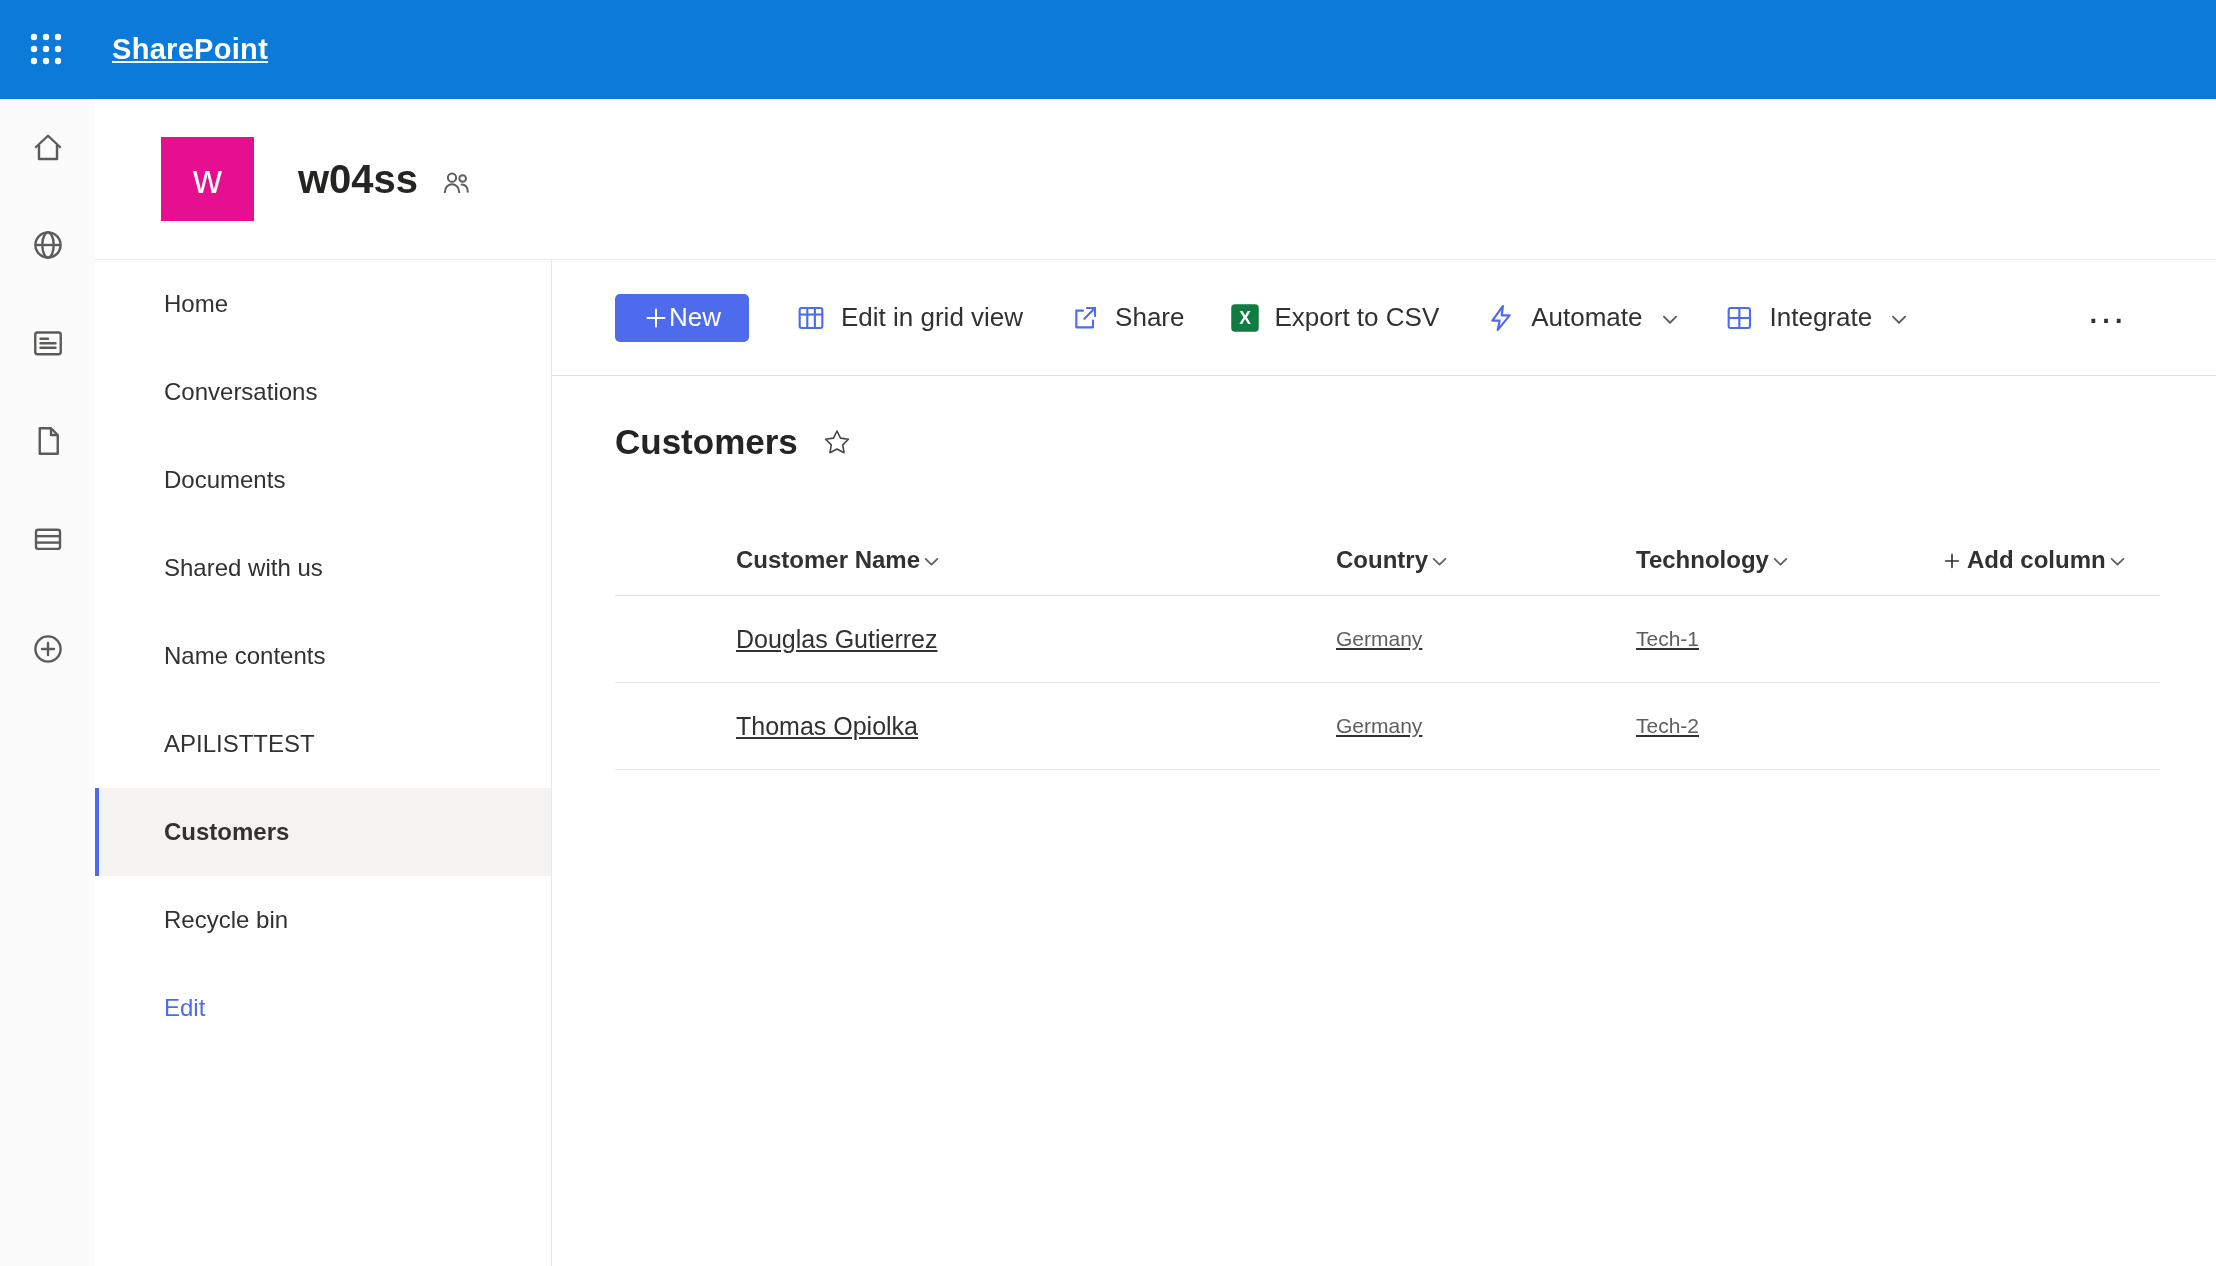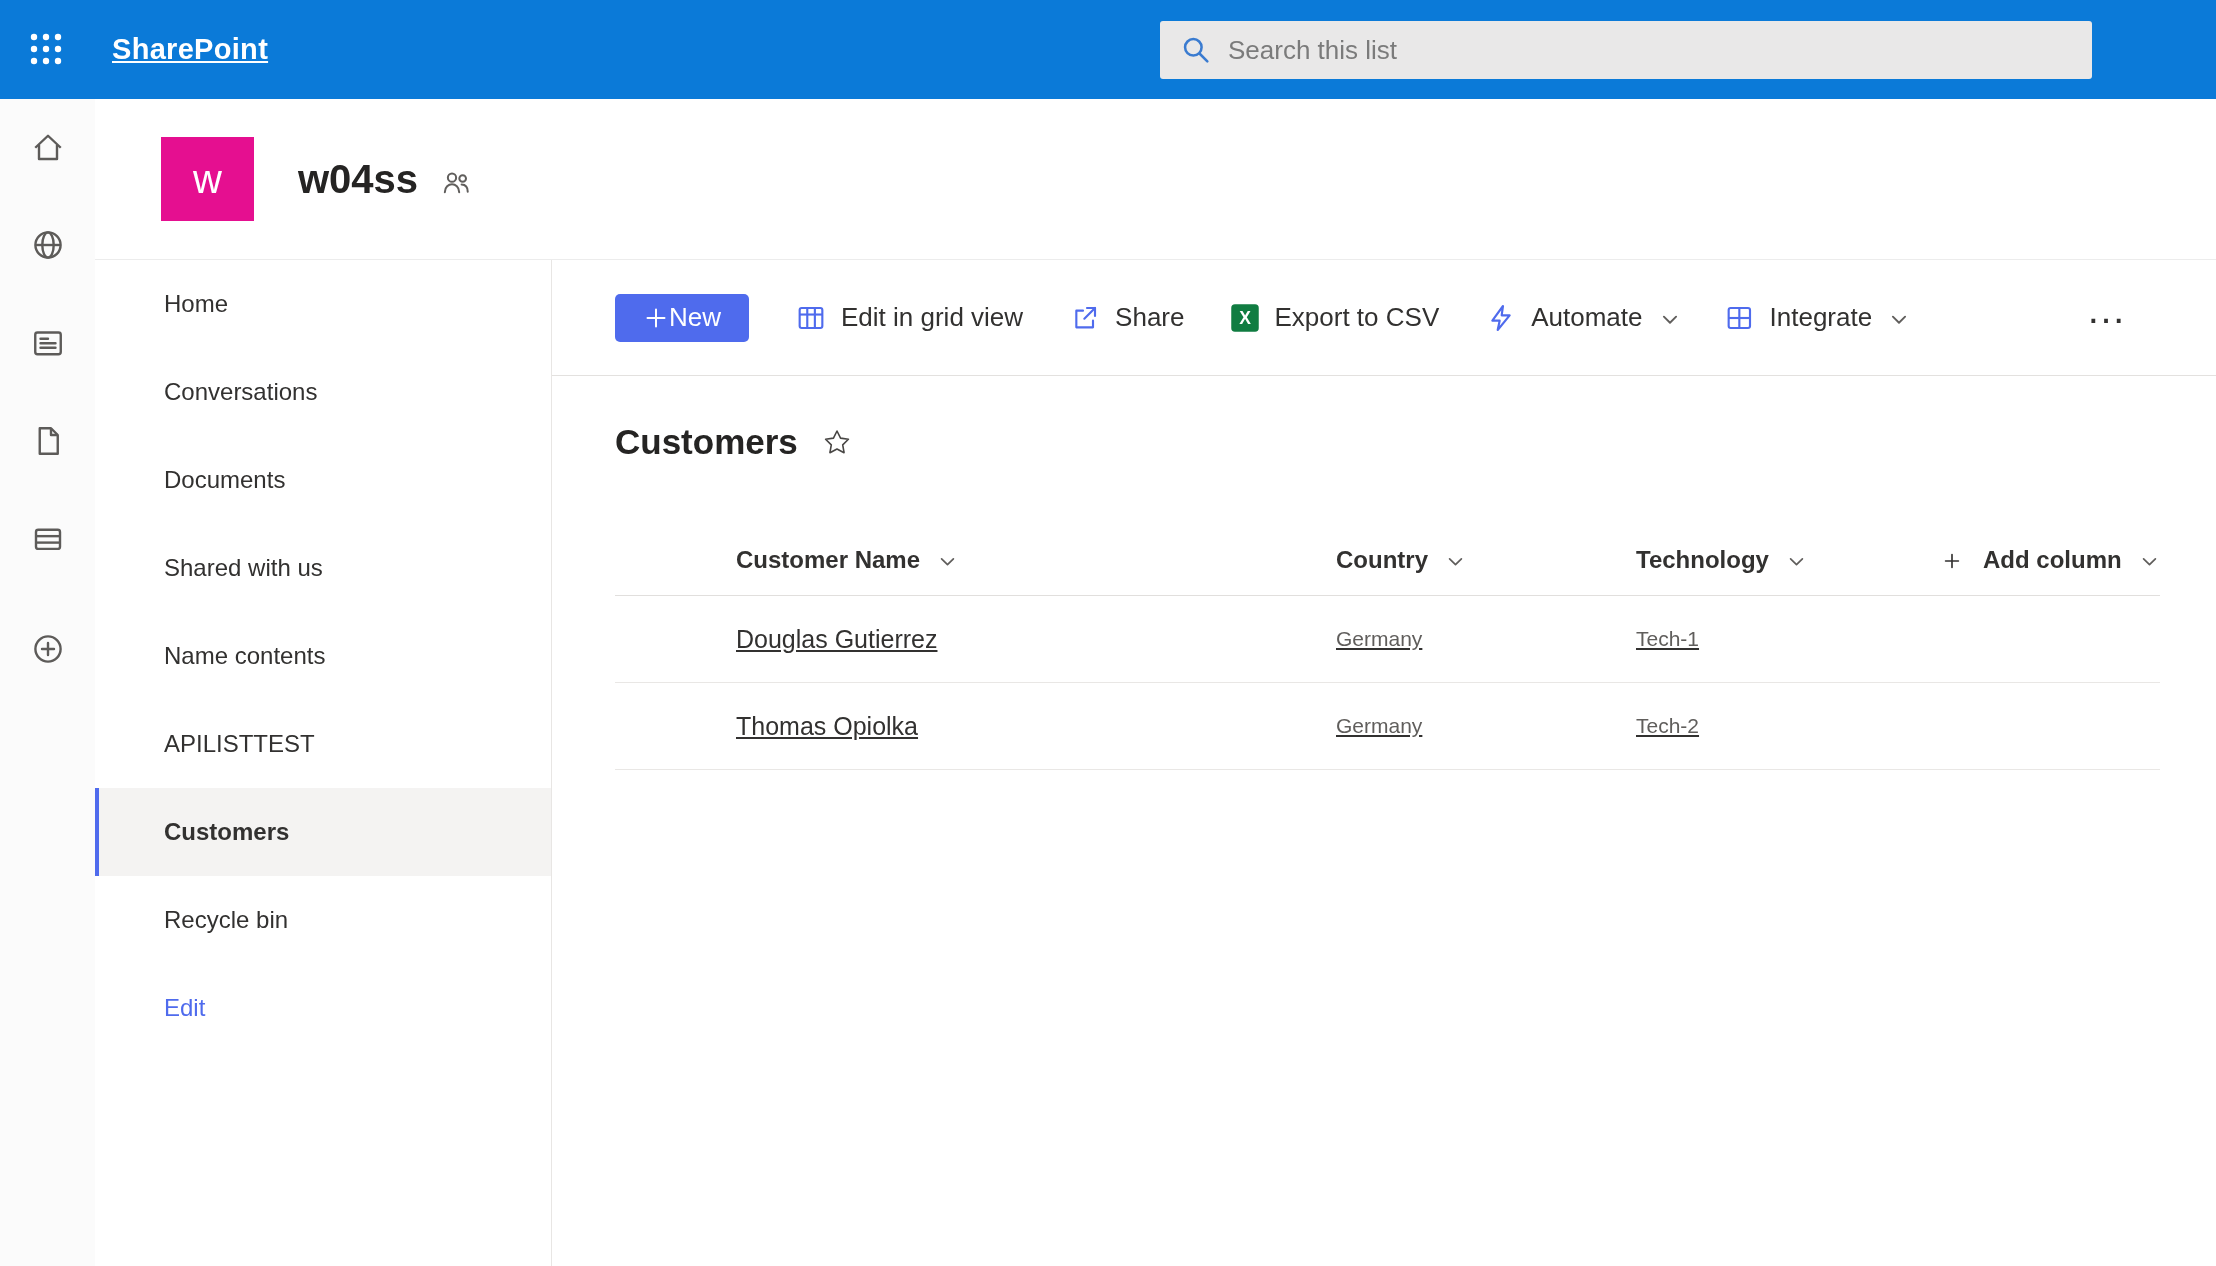--- a/index.html
+++ b/index.html
@@ -125,21 +125,21 @@
   }
 
   
   .table { margin: 62px 56px 0 63px; }
   .thead, .trow {
     display: grid; grid-template-columns: 721px 300px 305px 1fr;
     align-items: center;
   }
   .thead { height: 72px; border-bottom: 1px solid #e1dfdd; }
   .th {
-    display: flex; align-items: center; gap: 20px;
+    display: flex; align-items: center; gap: 4px;
     font-size: 24px; font-weight: 700; color: #323130; cursor: pointer;
   }
   .th .chev { color: #605e5c; display: flex; margin-top: 4px; }
   .first { padding-left: 121px; }
   .th-add { font-weight: 600; }
   .th-add .plus { color: #323130; display: flex; margin-top: 2px; }
   .trow { height: 87px; border-bottom: 1px solid #e9e7e5; cursor: pointer; text-decoration: underline; }
   .td.name { font-size: 25px; color: #323130; }
   .td.meta { font-size: 21px; color: #605e5c; }
 </style>
@@ -160,29 +160,20 @@
               <circle cx="18" cy="18" r="3.2"></circle>
               <circle cx="30" cy="18" r="3.2"></circle>
             <circle cx="6" cy="30" r="3.2"></circle>
               <circle cx="18" cy="30" r="3.2"></circle>
               <circle cx="30" cy="30" r="3.2"></circle>
           </g>
         </svg>
       </span>
     </button>
     <div class="brand">SharePoint</div>
-    <div class="searchbox">
-      <span class="search-icon">
-        <svg width="32" height="32" viewBox="0 0 24 24">
-          <circle cx="10" cy="10" r="6.2" fill="none" stroke="currentColor" stroke-width="1.9"></circle>
-          <line x1="14.8" y1="14.8" x2="20.5" y2="20.5" stroke="currentColor" stroke-width="1.9" stroke-linecap="round"></line>
-        </svg>
-      </span>
-      <input type="text" placeholder="Search this list" style="">
-    </div>
   </header>
 
   <nav class="rail">
     <button class="rail-btn">
       <span>
         <svg width="36" height="36" viewBox="0 0 24 24" fill="none" stroke="currentColor" stroke-width="1.6" stroke-linejoin="round">
           <path d="M3.5 12.5 L12 4.5 L20.5 12.5"></path>
           <path d="M6 10.6 V20 H18 V10.6"></path>
         </svg>
       </span>

